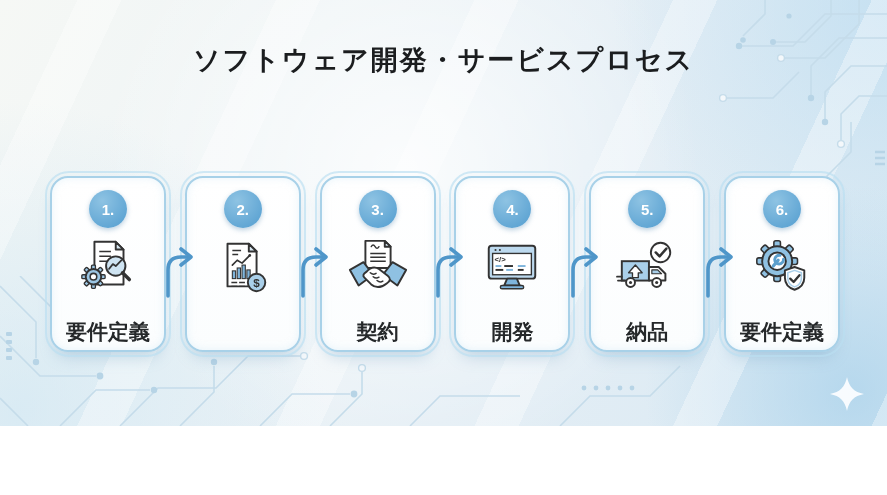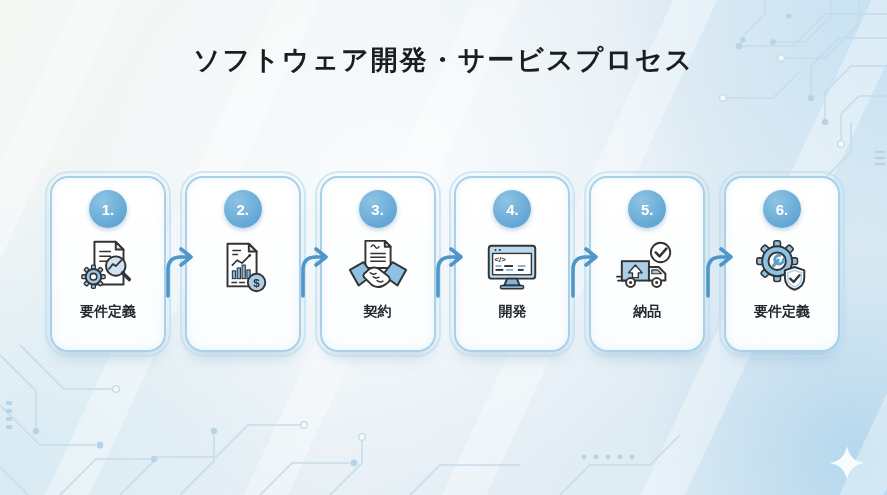--- a/index.html
+++ b/index.html
@@ -1,18 +1,18 @@
 <!DOCTYPE html>
 <html><head>
 <meta charset="utf-8">
 <style>
   html,body{margin:0;padding:0;}
   body{font-family:"Liberation Sans","DejaVu Sans",sans-serif;}
   .canvas{
-    position:relative;width:887px;height:495px;overflow:hidden;
+    position:relative;width:887px;height:426px;overflow:hidden;
     background:
       radial-gradient(circle at 96% 92%, rgba(170,210,235,.75), rgba(170,210,235,0) 22%),
       radial-gradient(circle at 100% 2%, rgba(185,219,240,.65), rgba(185,219,240,0) 28%),
       radial-gradient(circle at 2% 96%, rgba(198,226,242,.55), rgba(198,226,242,0) 32%),
       radial-gradient(circle at 45% 40%, rgba(255,255,255,.8), rgba(255,255,255,0) 55%),
       linear-gradient(120deg,#f6f8f5 0%,#eef4f6 30%,#e4eef5 60%,#d9e9f3 100%);
     text-decoration: underline;
   }
   .canvas::before{
     content:"";position:absolute;inset:0;pointer-events:none;
@@ -44,21 +44,21 @@
   }
   .badge{
     margin-top:12px;width:38px;height:38px;border-radius:50%;
     background:radial-gradient(circle at 35% 28%, #8ec3e3, #61a6d4 75%);
     color:#ffffff;font-weight:bold;font-size:15px;
     display:flex;align-items:center;justify-content:center;
     box-shadow:0 2px 5px rgba(90,140,180,.4);
   }
   .icon{margin-top:8px;width:62px;height:62px;}
   .card-label{
-    margin-top:4px;font-size:14px;font-weight:bold;color:#25282a;
+    margin-top:20px;font-size:21px;font-weight:bold;color:#25282a;
     text-align:center;line-height:1.32;white-space:pre-line;
   }
   .gap{position:relative;flex:1 1 auto;}
   .gap svg{position:absolute;left:50%;top:56px;transform:translateX(-50%);overflow:visible;z-index:3;}
 </style>
 </head>
 <body>
 
 <div class="canvas">
 

